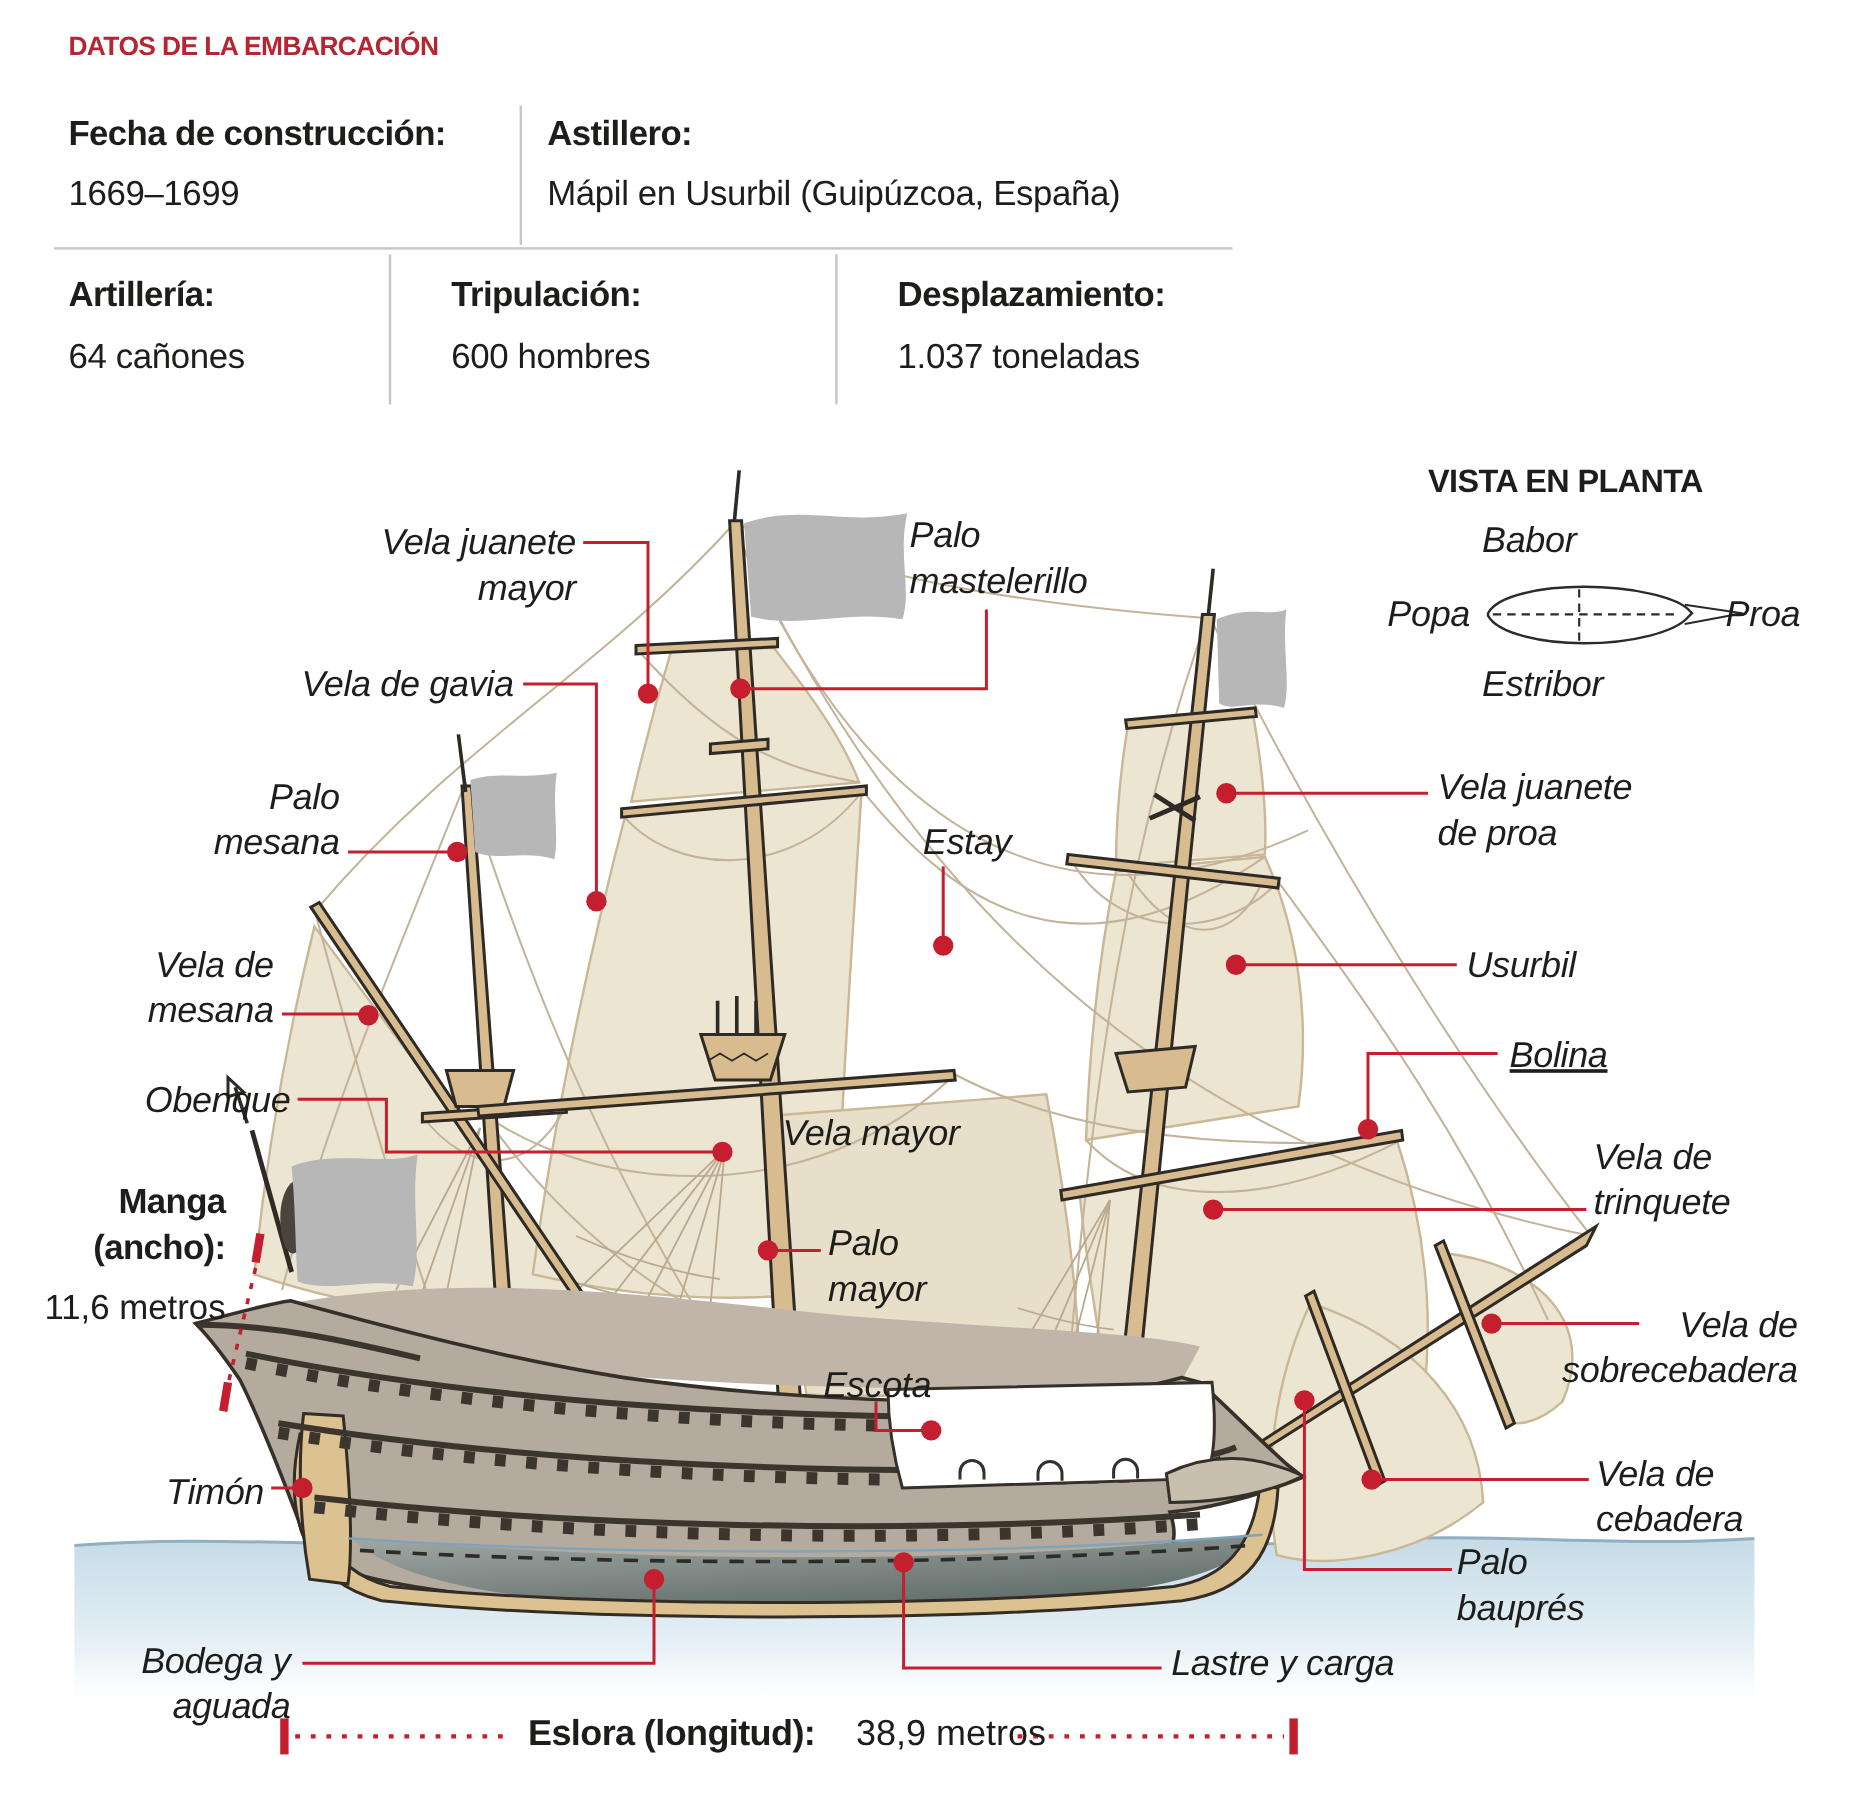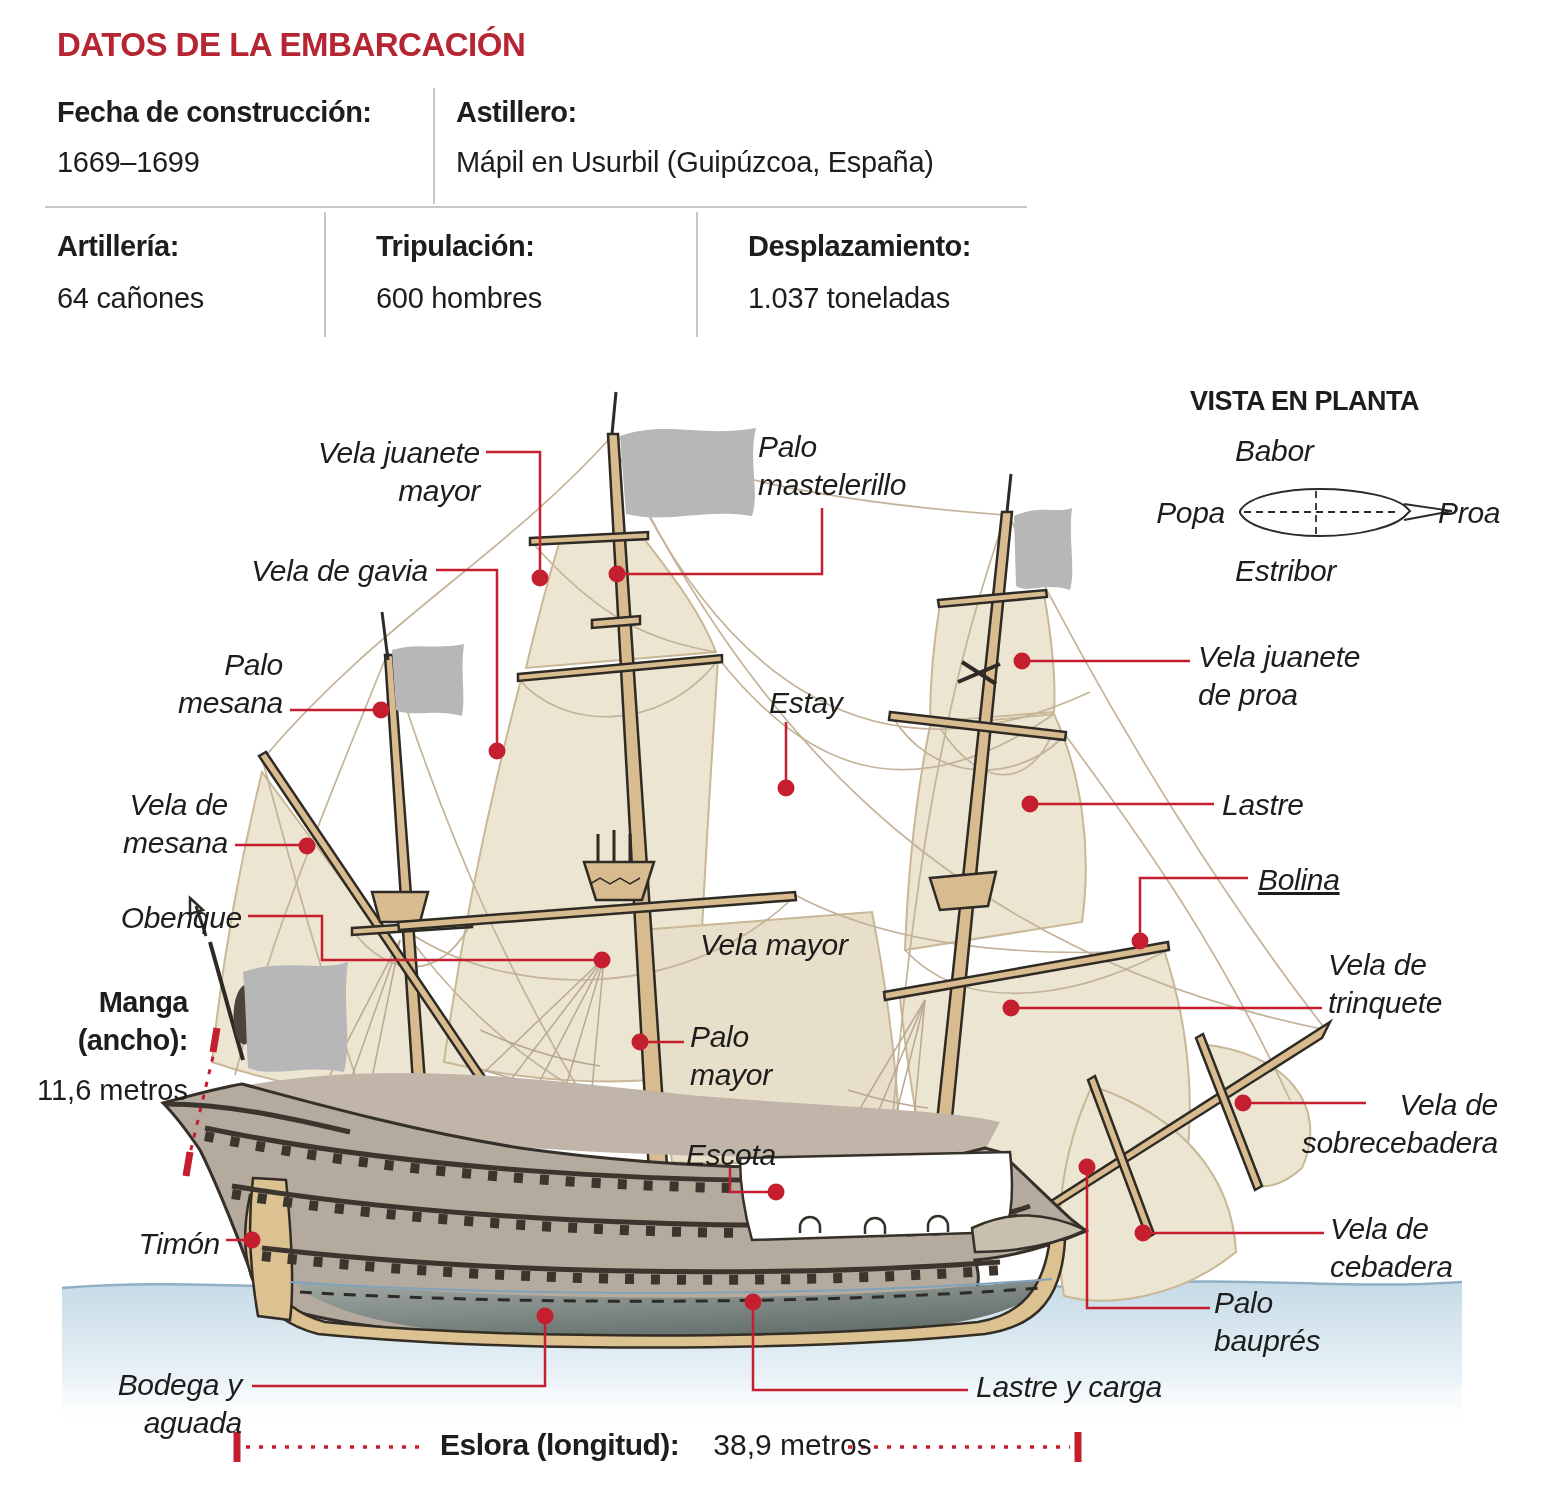--- a/index.html
+++ b/index.html
@@ -1,20 +1,20 @@
 <!DOCTYPE html>
 <html><head>
 <meta charset="utf-8">
 <style>
   html,body{margin:0;padding:0;background:#fff;}
   body{width:1542px;height:1494px;position:relative;overflow:hidden;
        font-family:"Liberation Sans","DejaVu Sans",sans-serif;color:#1d1d1b;}
   .abs{position:absolute;}
   
-  .info-title{font-size:33px;font-weight:bold;letter-spacing:-0.5px;color:#b52532;}
+  .info-title{font-size:22px;font-weight:bold;letter-spacing:-0.5px;color:#b52532;}
   .f-label{font-size:29px;font-weight:bold;letter-spacing:-0.5px;white-space:nowrap;}
   .f-value{font-size:29px;letter-spacing:-0.3px;white-space:nowrap;}
   .vdiv{width:2px;background:#c6c6c6;}
   .hdiv{height:2px;background:#c6c6c6;}
   
   .ship-label{font-size:30px;font-style:italic;line-height:1.28;letter-spacing:-0.3px;
               white-space:pre-line;z-index:5;}
   .al-r{text-align:right;}
   .al-c{text-align:left;}
   .bold-label{font-size:29px;font-weight:bold;font-style:normal;line-height:1.3;
@@ -286,28 +286,28 @@
 mesana</div>
 <div class="abs ship-label al-r" style="left:100px;top:899px;width:142px;">Obenque</div>
 <div class="abs bold-label al-r" style="left:40px;top:984px;width:148px;">Manga
 (ancho):</div>
 <div class="abs reg-label al-r" style="left:20px;top:1072px;width:168px;text-align:right;">11,6 metros</div>
 <div class="abs ship-label al-r" style="left:118px;top:1225px;width:102px;">Timón</div>
 <div class="abs ship-label al-r" style="left:14px;top:1366px;width:228px;">Bodega y aguada</div>
 <div class="abs ship-label" style="left:758px;top:428px;width:210px;">Palo
 mastelerillo</div>
 <div class="abs ship-label" style="left:769px;top:684px;width:110px;">Estay</div>
-<div class="abs ship-label" style="left:652px;top:926px;width:170px;padding-left:48px;">Vela mayor</div>
+<div class="abs ship-label" style="left:652px;top:926px;width:170px;">Vela mayor</div>
 <div class="abs ship-label" style="left:690px;top:1018px;width:130px;">Palo
 mayor</div>
 <div class="abs ship-label" style="left:686px;top:1136px;width:110px;">Escota</div>
 <div class="abs ship-label" style="left:976px;top:1368px;width:230px;">Lastre y carga</div>
 <div class="abs ship-label" style="left:1198px;top:638px;width:200px;">Vela juanete
 de proa</div>
-<div class="abs ship-label" style="left:1222px;top:786px;width:150px;">Lastre</div>
+<div class="abs ship-label" style="left:1222px;top:786px;width:150px;">Usurbil</div>
 <div class="abs ship-label" style="left:1258px;top:861px;width:120px;text-decoration:underline;">Bolina</div>
 <div class="abs ship-label" style="left:1328px;top:946px;width:150px;">Vela de
 trinquete</div>
 <div class="abs ship-label al-r" style="left:1298px;top:1086px;width:200px;">Vela de
 sobrecebadera</div>
 <div class="abs ship-label" style="left:1330px;top:1210px;width:150px;">Vela de
 cebadera</div>
 <div class="abs ship-label" style="left:1214px;top:1284px;width:150px;">Palo
 bauprés</div>
 

